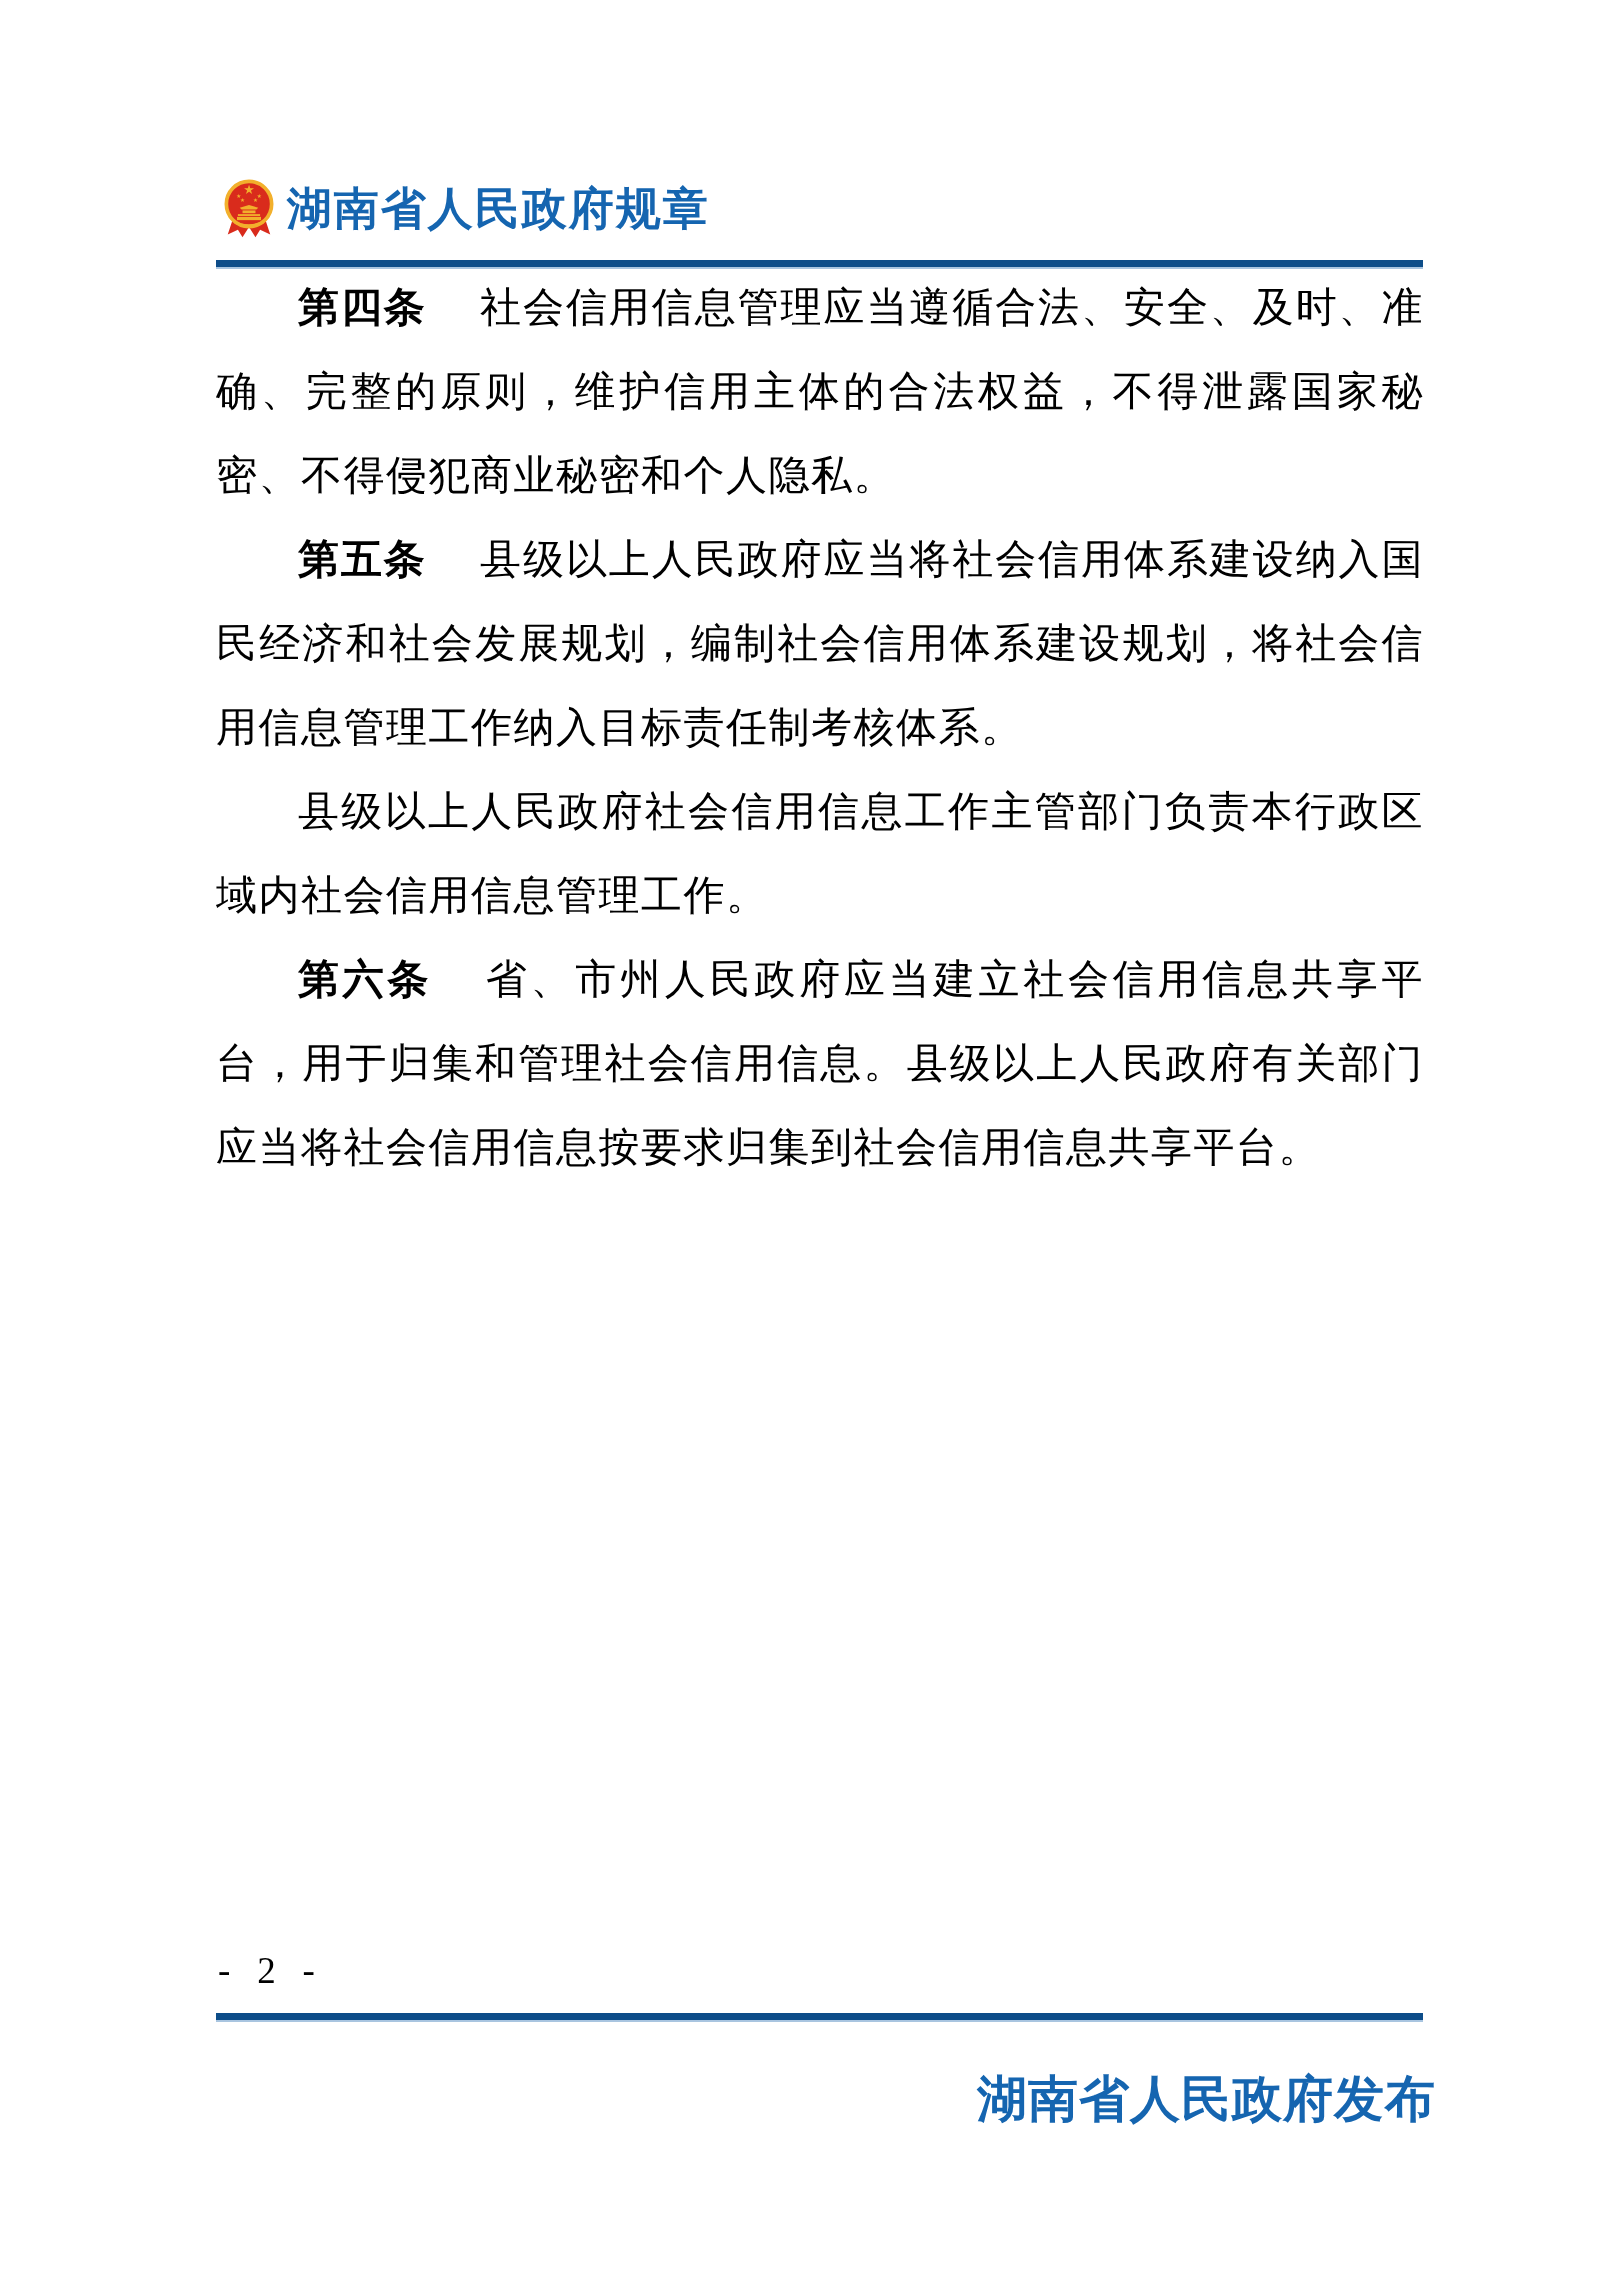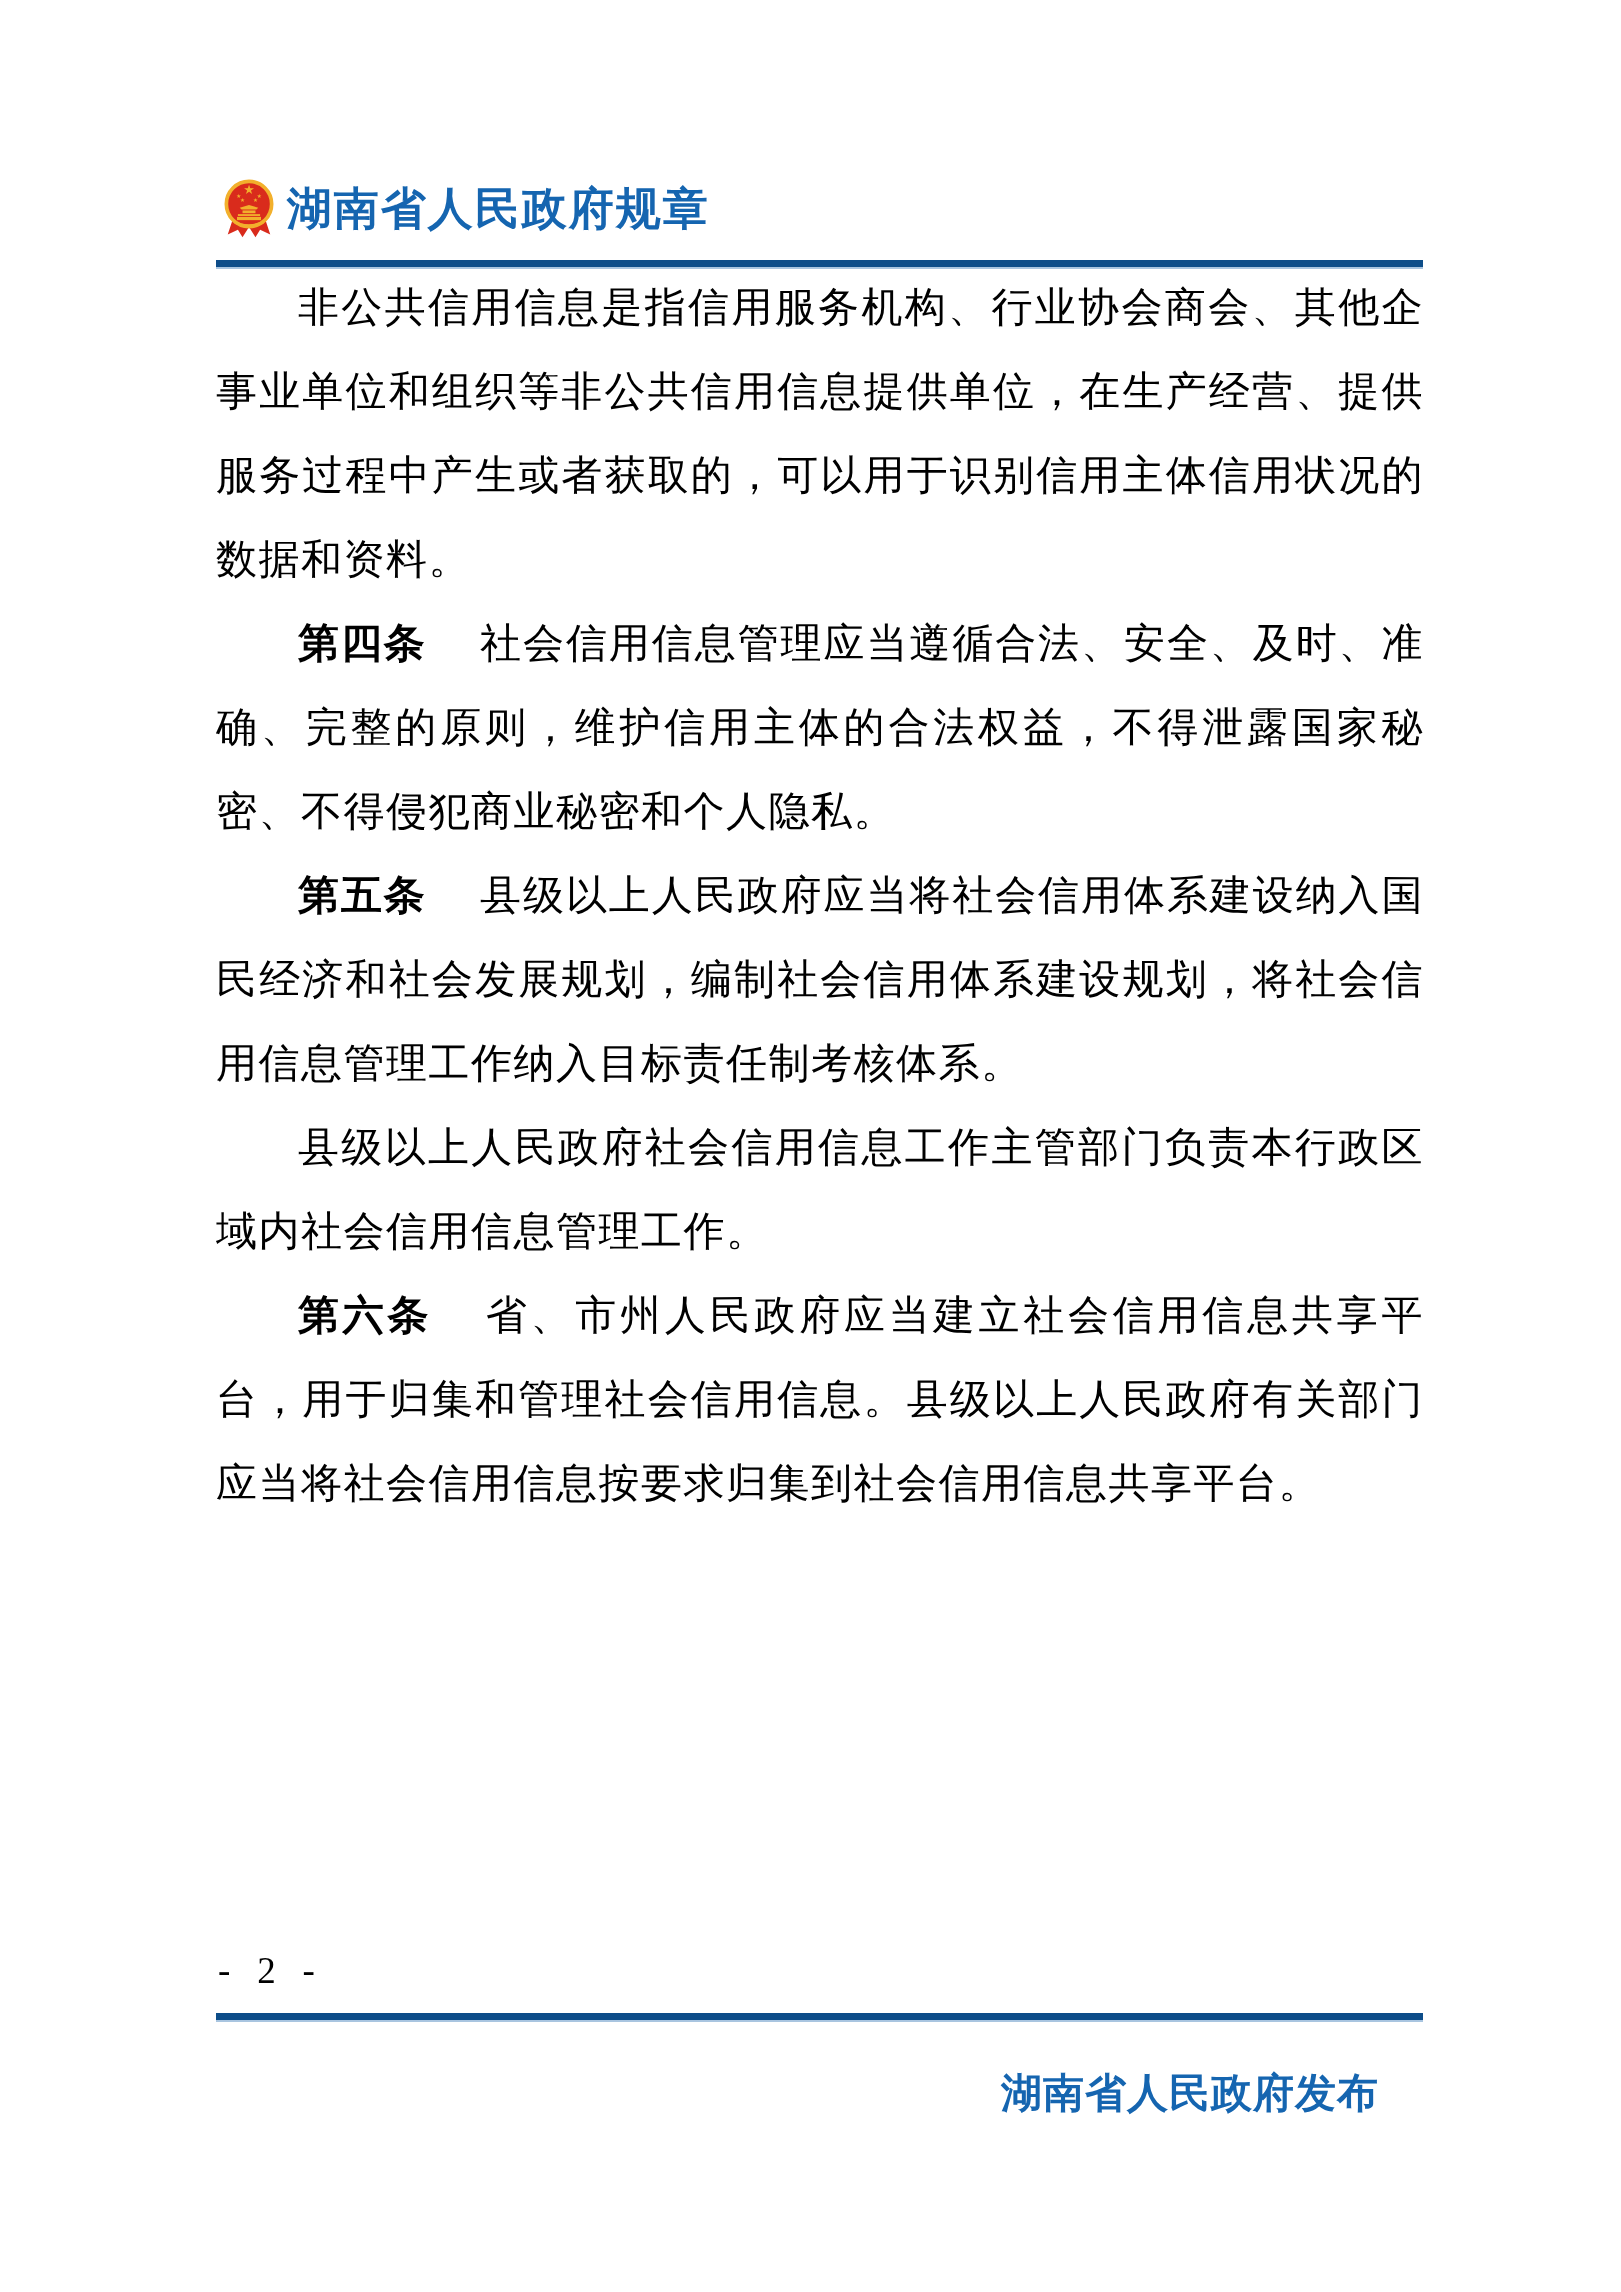--- a/index.html
+++ b/index.html
@@ -68,26 +68,25 @@
     position:absolute;
     left:218px; top:1949px;
     font-size:37px;
     letter-spacing:8.8px;
     color:#000;
     font-family:"Liberation Serif","DejaVu Serif",serif;
   }
   .publisher{
     position:absolute;
     left:977px; top:2066px;
-    font-size:41px;
+    font-size:50px;
     font-weight:700;
     letter-spacing:1px;
     color:var(--accent);
     white-space:nowrap;
-    margin-left:24px;
   }
 </style>
 </head>
 <body>
 
 <div class="page">
 
   <header class="hdr">
     <svg class="emblem" viewBox="0 0 60 66" xmlns="http://www.w3.org/2000/svg" aria-hidden="true">
 
@@ -108,21 +107,20 @@
       <rect x="17" y="41" width="26" height="3.5" fill="#f2b02c"></rect>
 
       <path d="M12 44 Q30 54 48 44 L46 48 Q30 57 14 48 Z" fill="#f2b02c"></path>
     </svg>
     <h1 class="hdr-title">湖南省人民政府规章</h1>
   </header>
 
   <div class="rule rule-top"></div>
 
   <main class="doc-body">
-      <p class="para indent">非公共信用信息是指信用服务机构、行业协会商会、其他企事业单位和组织等非公共信用信息提供单位，在生产经营、提供服务过程中产生或者获取的，可以用于识别信用主体信用状况的数据和资料。</p>
       <p class="para indent"><b class="art">第四条</b>社会信用信息管理应当遵循合法、安全、及时、准确、完整的原则，维护信用主体的合法权益，不得泄露国家秘密、不得侵犯商业秘密和个人隐私。</p>
       <p class="para indent"><b class="art">第五条</b>县级以上人民政府应当将社会信用体系建设纳入国民经济和社会发展规划，编制社会信用体系建设规划，将社会信用信息管理工作纳入目标责任制考核体系。</p>
       <p class="para indent">县级以上人民政府社会信用信息工作主管部门负责本行政区域内社会信用信息管理工作。</p>
       <p class="para indent"><b class="art">第六条</b>省、市州人民政府应当建立社会信用信息共享平台，用于归集和管理社会信用信息。县级以上人民政府有关部门应当将社会信用信息按要求归集到社会信用信息共享平台。</p>
     </main>
 
   <div class="page-num">- 2 -</div>
 
   <div class="rule rule-bottom"></div>
 

